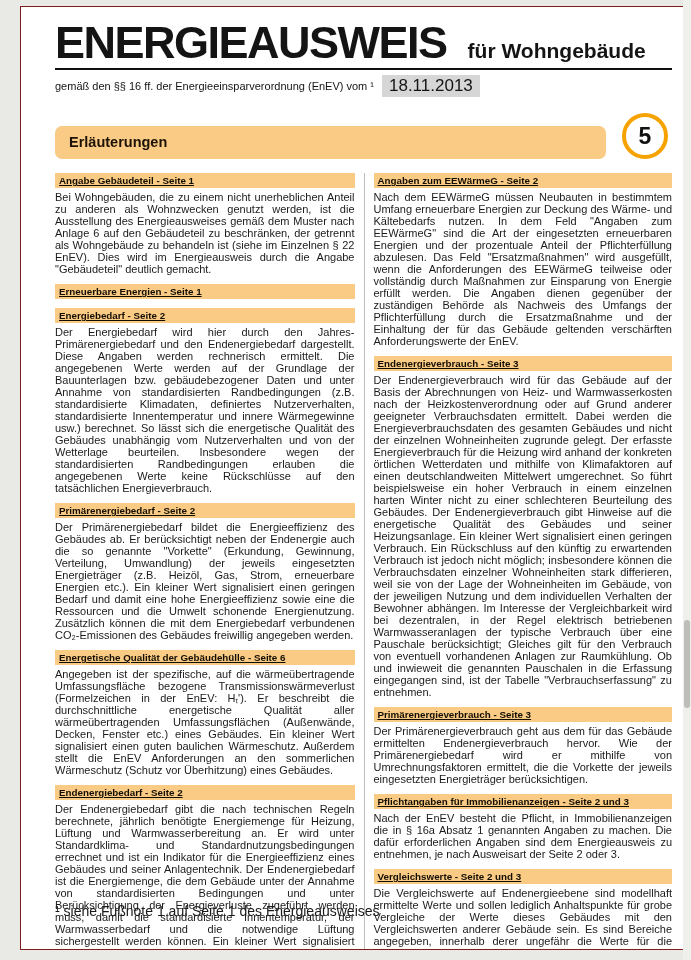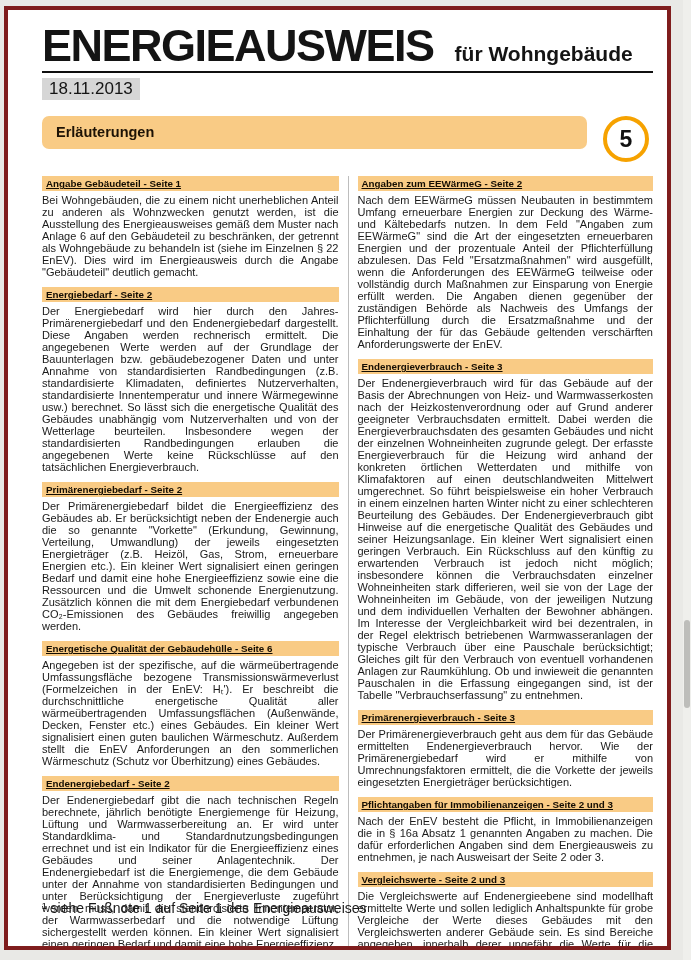--- a/index.html
+++ b/index.html
@@ -7,26 +7,26 @@
     padding: 0;
     width: 691px;
     height: 960px;
     background: #e9e9e6;
     font-family: "Liberation Sans", sans-serif;
     color: #141414;
     overflow: hidden;
   }
   .page {
     position: absolute;
-    left: 4px;
+    left: 20px;
     top: 6px;
     width: 667px;
     height: 944px;
     box-sizing: border-box;
-    border: 4px solid #7f1d1d;
+    border: 1px solid #7f1d1d;
     background: #ffffff;
     overflow: hidden;
   }
   .inner {
     position: relative;
     padding: 12px 14px 10px 34px;
     height: 100%;
     box-sizing: border-box;
   }
   
@@ -58,21 +58,21 @@
   }
   .date-box {
     background: #d6d6d6;
     padding: 1px 7px;
     font-size: 17px;
   }
   
   .band-row {
     margin-top: 16px;
     display: flex;
-    align-items: flex-start;
+    align-items: flex-end;
     height: 46px;
   }
   .band {
     flex: 1;
     background: #f9cb85;
     border-radius: 7px;
     height: 33px;
     line-height: 33px;
     padding-left: 14px;
     font-size: 14.5px;
@@ -155,36 +155,38 @@
 
 <div class="page">
   <div class="inner">
 
     <div class="title-row">
       <span class="main-title">ENERGIEAUSWEIS</span>
       <span class="sub-title">für Wohngebäude</span>
     </div>
 
     <div class="law-row">
+      <span>gemäß den §§ 16 ff. der Energieeinsparverordnung (EnEV) vom ¹</span>
       <span class="date-box">18.11.2013</span>
     </div>
 
     <div class="band-row">
       <div class="band">Erläuterungen</div>
       <div class="page-circle">5</div>
     </div>
 
     <div class="columns">
 
       <div class="col left">
         <div class="section">
           <div class="section-heading">Angabe Gebäudeteil - Seite 1</div>
           <p class="section-body">Bei Wohngebäuden, die zu einem nicht unerheblichen Anteil zu anderen als Wohnzwecken genutzt werden, ist die Ausstellung des Energieausweises gemäß dem Muster nach Anlage 6 auf den Gebäudeteil zu beschränken, der getrennt als Wohngebäude zu behandeln ist (siehe im Einzelnen § 22 EnEV). Dies wird im Energieausweis durch die Angabe "Gebäudeteil" deutlich gemacht.</p>
         </div>
         <div class="section">
+          <div class="section-heading">Erneuerbare Energien - Seite 1</div>
         </div>
         <div class="section">
           <div class="section-heading">Energiebedarf - Seite 2</div>
           <p class="section-body">Der Energiebedarf wird hier durch den Jahres-Primärenergiebedarf und den Endenergiebedarf dargestellt. Diese Angaben werden rechnerisch ermittelt. Die angegebenen Werte werden auf der Grundlage der Bauunterlagen bzw. gebäudebezogener Daten und unter Annahme von standardisierten Randbedingungen (z.B. standardisierte Klimadaten, definiertes Nutzerverhalten, standardisierte Innentemperatur und innere Wärmegewinne usw.) berechnet. So lässt sich die energetische Qualität des Gebäudes unabhängig vom Nutzerverhalten und von der Wetterlage beurteilen. Insbesondere wegen der standardisierten Randbedingungen erlauben die angegebenen Werte keine Rückschlüsse auf den tatsächlichen Energieverbrauch.</p>
         </div>
         <div class="section">
           <div class="section-heading">Primärenergiebedarf - Seite 2</div>
           <p class="section-body">Der Primärenergiebedarf bildet die Energieeffizienz des Gebäudes ab. Er berücksichtigt neben der Endenergie auch die so genannte "Vorkette" (Erkundung, Gewinnung, Verteilung, Umwandlung) der jeweils eingesetzten Energieträger (z.B. Heizöl, Gas, Strom, erneuerbare Energien etc.). Ein kleiner Wert signalisiert einen geringen Bedarf und damit eine hohe Energieeffizienz sowie eine die Ressourcen und die Umwelt schonende Energienutzung. Zusätzlich können die mit dem Energiebedarf verbundenen CO₂-Emissionen des Gebäudes freiwillig angegeben werden.</p>
         </div>
         <div class="section">

